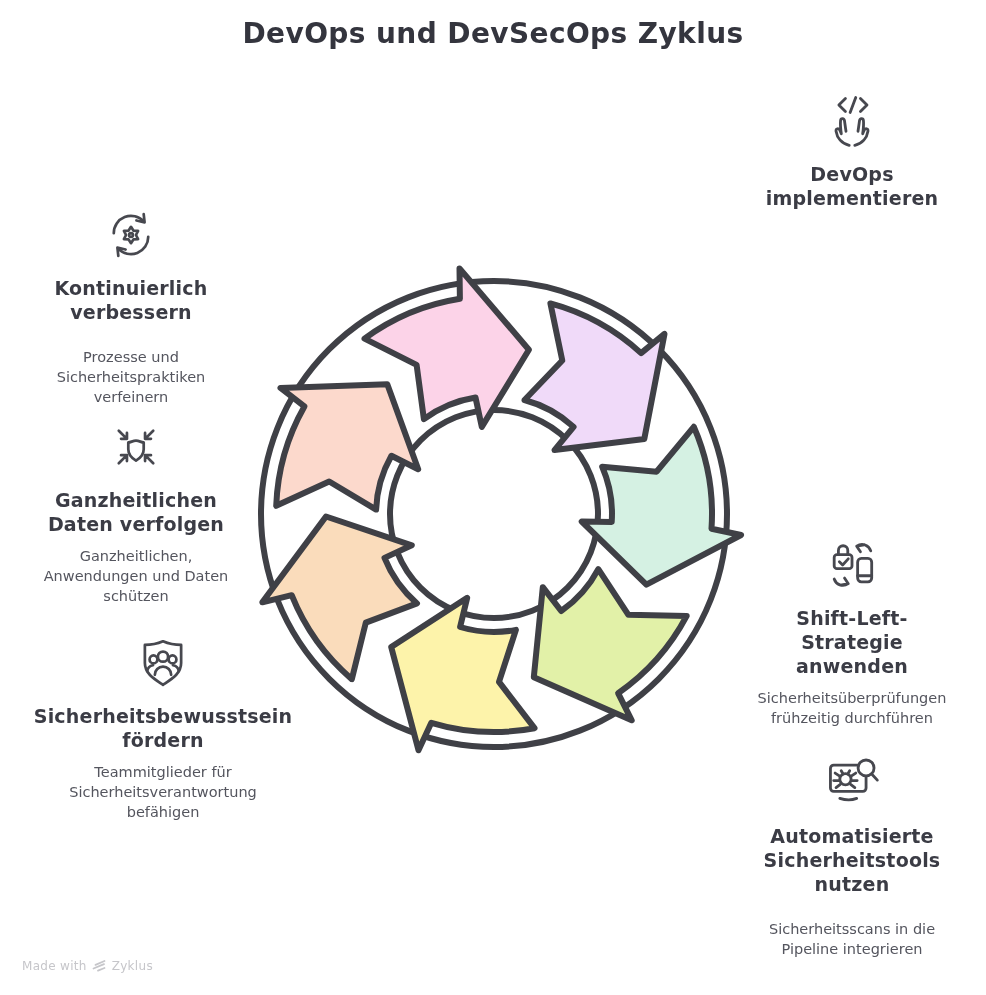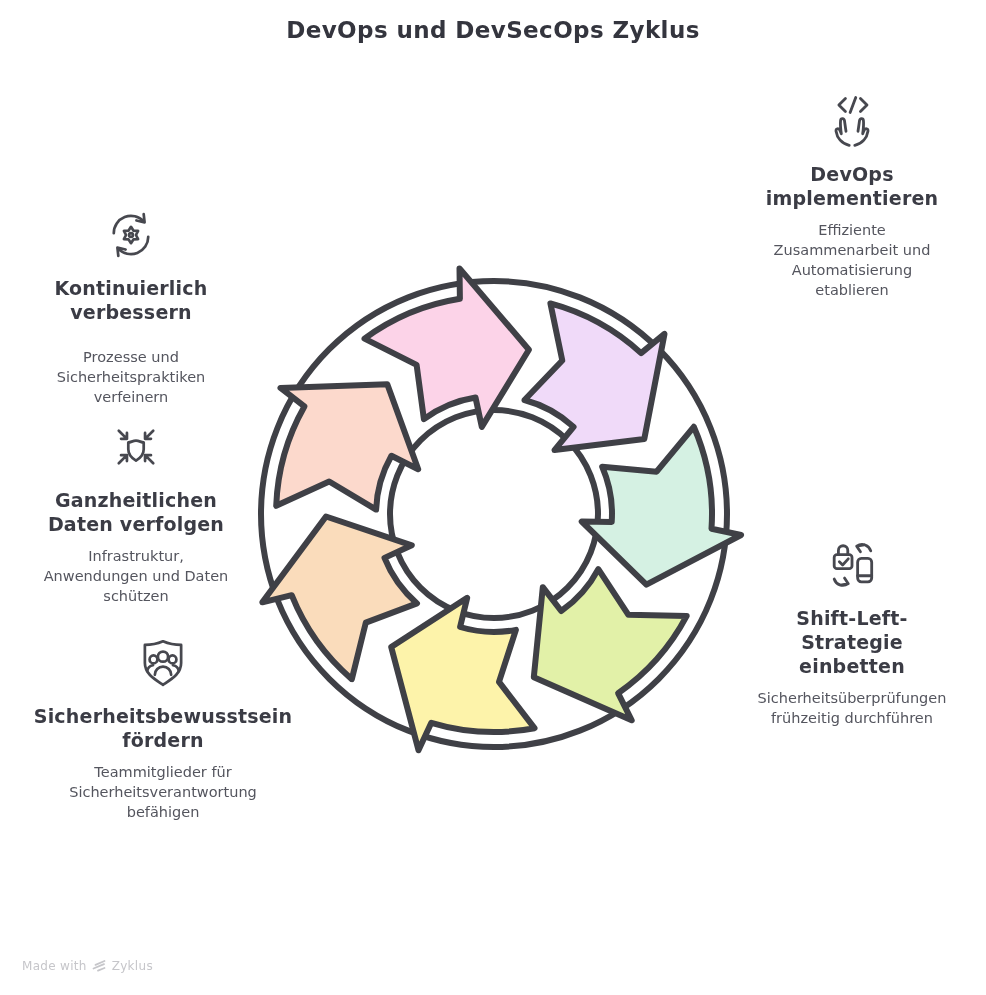--- a/index.html
+++ b/index.html
@@ -1,19 +1,19 @@
 <!DOCTYPE html>
 <html><head>
 <meta charset="utf-8">
 <style>
   html,body{margin:0;padding:0;background:#fff;}
   .page{position:relative;width:986px;height:995px;background:#ffffff;overflow:hidden;
         font-family:"DejaVu Sans","Liberation Sans",sans-serif;color:#3b3c45;}
   .main-title{position:absolute;top:17px;left:0;width:100%;text-align:center;
-        font-size:23px;font-weight:bold;color:#34353e;letter-spacing:.4px;}
+        font-size:28px;font-weight:bold;color:#34353e;letter-spacing:.4px;}
   .cycle{position:absolute;left:0;top:0;}
   .cycle circle{stroke-width:6;}
   .block{position:absolute;text-align:center;}
   .block .icon{display:block;margin:0 auto 12px auto;}
   .block-title{font-size:19px;font-weight:bold;color:#3b3c45;line-height:1.27;
         letter-spacing:.2px;margin:0 auto;}
   .block-sub{font-size:14.5px;color:#54555e;line-height:1.38;margin:10px auto 0 auto;}
   .w140{max-width:140px;} .w160{max-width:160px;}
   .w180{max-width:180px;text-align:center;} .w190{max-width:190px;margin-top:23px;} .w195{max-width:195px;}
   .w200{max-width:200px;} .w210{max-width:210px;} .w220{max-width:220px;}
@@ -61,21 +61,21 @@
 
   <div class="block" style="left:26px;top:418px;width:220px">
     <svg class="icon" width="58" height="58" viewBox="0 0 64 64">
       <path d="M32 25c-3.5 0-5.5 1.8-8.5 2v7.5c0 6.5 5 10.5 8.5 12.5c3.5-2 8.5-6 8.5-12.5V27c-3-.2-5-2-8.5-2z"></path>
       <path d="M13 14 L22 23 M22 23 v-6.5 M22 23 h-6.5"></path>
       <path d="M51 14 L42 23 M42 23 v-6.5 M42 23 h6.5"></path>
       <path d="M13 50 L22 41 M22 41 v6.5 M22 41 h-6.5"></path>
       <path d="M51 50 L42 41 M42 41 v6.5 M42 41 h6.5"></path>
     </svg>
     <div class="block-title w210">Ganzheitlichen Daten verfolgen</div>
-    <div class="block-sub w195">Infrastruktur, Anwendungen und Daten schützen</div>
+    <div class="block-sub w195">Ganzheitlichen, Anwendungen und Daten schützen</div>
   </div>
 
   <div class="block" style="left:18px;top:634px;width:290px">
     <svg class="icon" width="58" height="58" viewBox="0 0 64 64">
       <path d="M32 8 C25 11 17 12 12 12 v20 c0 12 11 18 20 24 c9 -6 20 -12 20 -24 V12 c-5 0 -13 -1 -20 -4 z"></path>
       <circle cx="21.5" cy="28" r="4.3"></circle>
       <circle cx="42.5" cy="28" r="4.3"></circle>
       <circle cx="32" cy="25" r="5.6"></circle>
       <path d="M14.5 41 a8 8 0 0 1 6.5 -6.5"></path>
       <path d="M43 34.5 a8 8 0 0 1 6.5 6.5"></path>
@@ -89,38 +89,51 @@
     <svg class="icon" width="60" height="60" viewBox="0 0 64 64">
       <path d="M25 9 l-7 7 7 7"></path>
       <path d="M30 24 L36 8"></path>
       <path d="M41 9 l7 7 -7 7"></path>
       <path d="M29 59 c-8 -2 -13 -8 -14 -15 c-.4 -3 2.8 -3.8 4 -1 l1.6 3.6 c-.8 -5.6 -1.2 -10.4 -.8 -14 c.3 -2.8 3.8 -2.6 4.2 .2 c.5 3.6 1 7.4 1.6 11.2"></path>
       <g transform="translate(64 0) scale(-1 1)">
         <path d="M29 59 c-8 -2 -13 -8 -14 -15 c-.4 -3 2.8 -3.8 4 -1 l1.6 3.6 c-.8 -5.6 -1.2 -10.4 -.8 -14 c.3 -2.8 3.8 -2.6 4.2 .2 c.5 3.6 1 7.4 1.6 11.2"></path>
       </g>
     </svg>
     <div class="block-title w180">DevOps implementieren</div>
-    <div class="block-sub w160">Effiziente Zusammenarbeit und Automatisierung etablieren</div>
   </div>
 
 
   <div class="block" style="left:742px;top:534px;width:220px">
     <svg class="icon" width="60" height="60" viewBox="0 0 64 64">
       <rect x="13" y="22" width="19" height="15" rx="3"></rect>
       <path d="M17.5 22 v-4.5 a5 5 0 0 1 10 0 V22"></path>
       <path d="M18.5 29.5 l3.5 3.5 6 -6.5"></path>
       <rect class="fillw" x="38" y="26" width="15" height="25" rx="4"></rect>
       <path d="M38 44.5 h15"></path>
       <path d="M37 13 c6 -4 13 -1 15 5 M37 13 l8 -1.5 M37 13 l4 6"></path>
       <path d="M28 53 c-6 4 -13 1 -15 -5 M28 53 l-8 1.5 M28 53 l-4 -6"></path>
     </svg>
-    <div class="block-title w140">Shift-Left-Strategie einbetten</div>
+    <div class="block-title w140">Shift-Left-Strategie anwenden</div>
     <div class="block-sub w220">Sicherheitsüberprüfungen frühzeitig durchführen</div>
   </div>
 
+  <div class="block" style="left:742px;top:752px;width:220px">
+    <svg class="icon" width="60" height="60" viewBox="0 0 64 64">
+      <rect x="9" y="14" width="38" height="28" rx="3.5"></rect>
+      <path d="M19 49.5 c6 2 13 2 18 0"></path>
+      <circle cx="25" cy="29" r="6"></circle>
+      <path d="M18.5 25.5 l-4.5 -3 M18 30.5 h-5.5 M19.5 34.5 l-4.5 3.5"></path>
+      <path d="M31.5 25.5 l4.5 -3 M32 30.5 h5.5 M30.5 34.5 l4.5 3.5"></path>
+      <path d="M22.5 23.5 l-2 -3.5 M27.5 23.5 l2 -3.5"></path>
+      <circle class="fillw" cx="47" cy="17" r="8.5"></circle>
+      <path d="M53 23.5 L59 30"></path>
+    </svg>
+    <div class="block-title w200">Automatisierte Sicherheitstools nutzen</div>
+    <div class="block-sub w190">Sicherheitsscans in die Pipeline integrieren</div>
+  </div>
 
   <div class="watermark">
     <span>Made with</span>
     <svg width="15" height="15" viewBox="0 0 15 15">
       <path d="M1.5 10.5 L12 6.2"></path>
         <path d="M3.5 6.8 L12.5 3"></path>
         <path d="M6 12.6 L12.5 10"></path>
     </svg>
     <span>Zyklus</span>
   </div>

